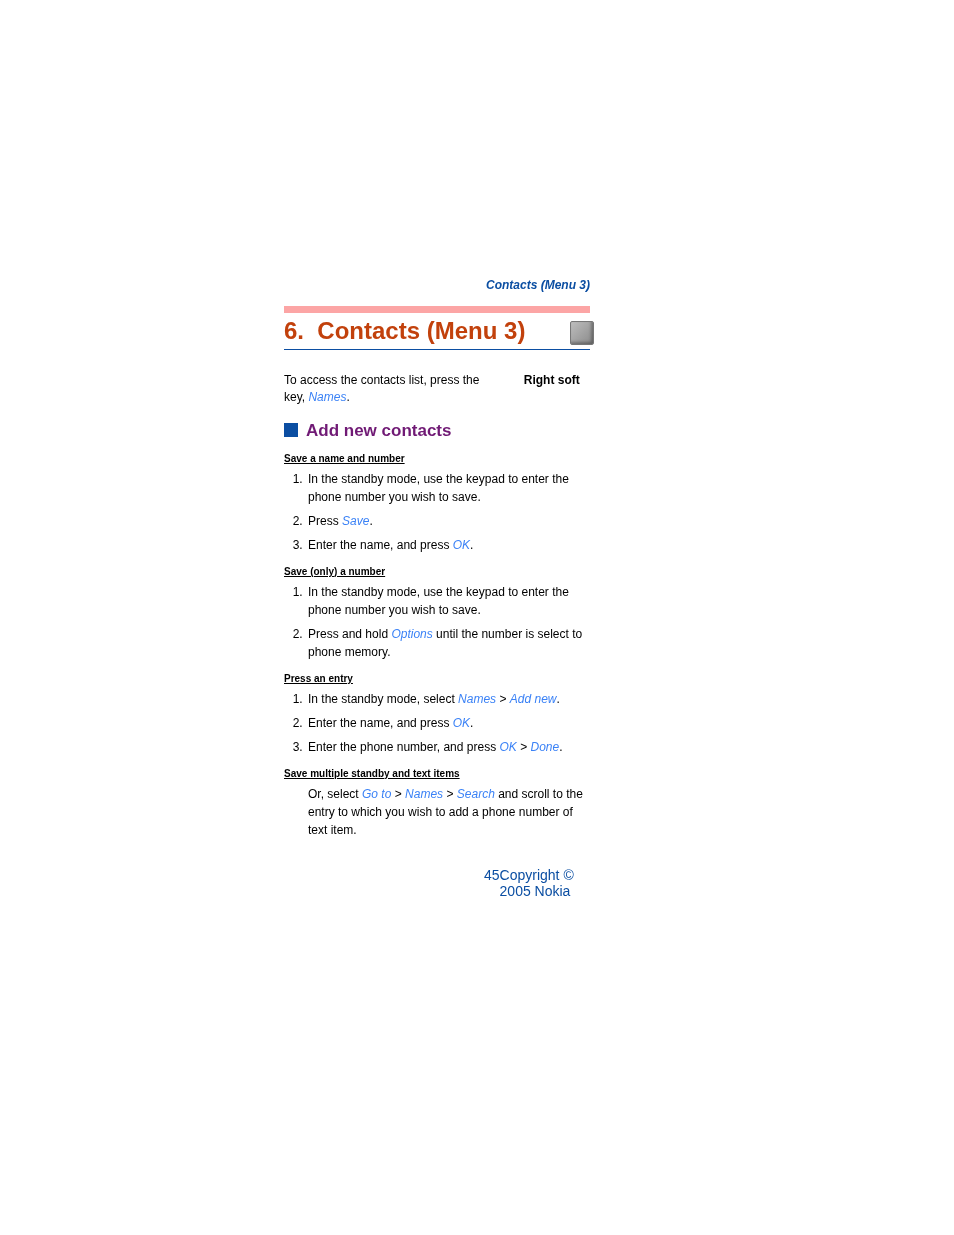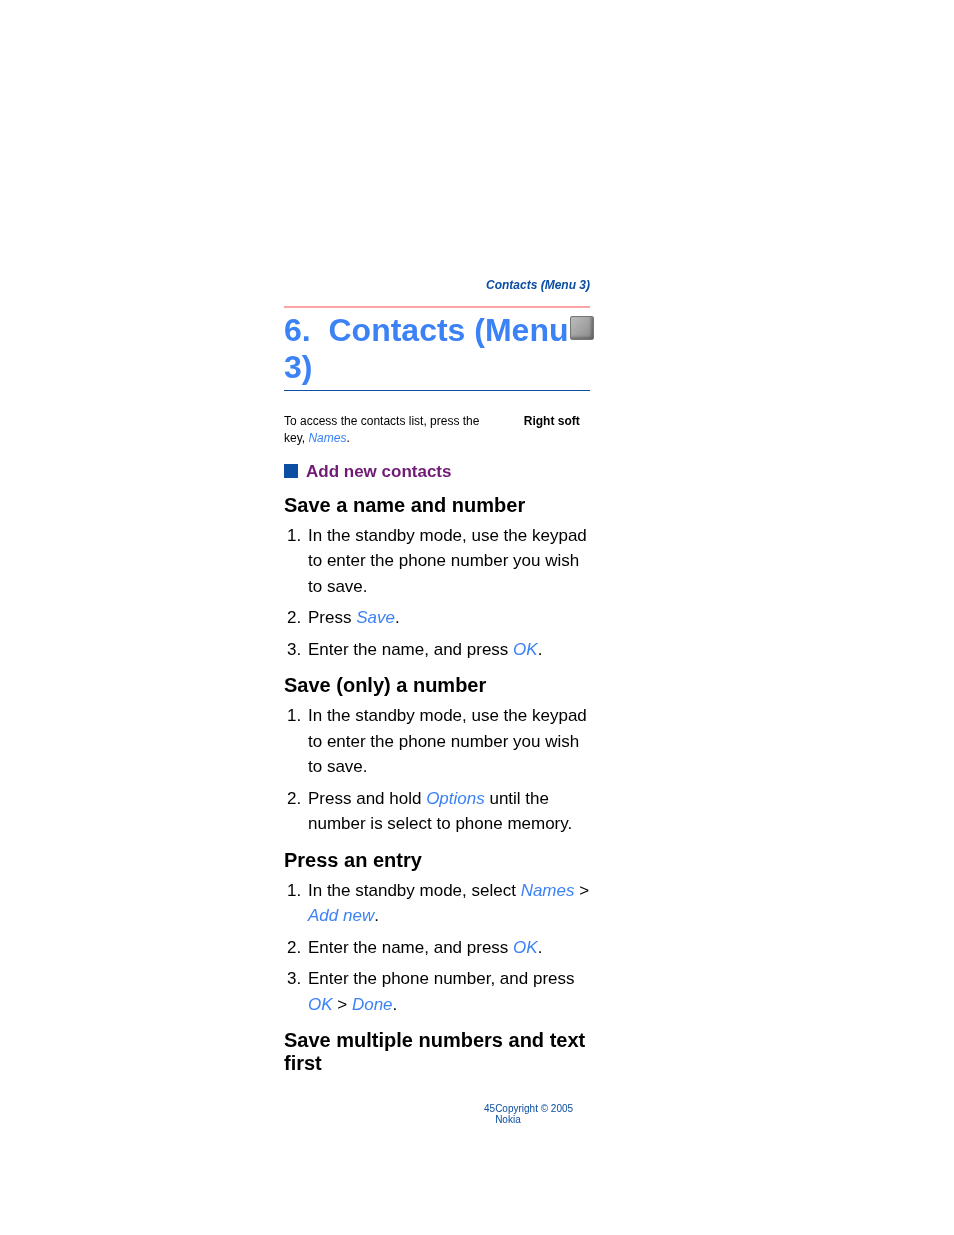--- a/index.html
+++ b/index.html
@@ -19,24 +19,24 @@
   .running-head {
     position: absolute;
     top: 278px;
     right: 270px;
     font-style: italic;
     font-weight: bold;
     color: #0b4ea2;
     font-size: 12px;
   }
   .chapter-title {
-    font-size: 32px;
+    font-size: 24px;
     font-weight: bold;
-    color: #3b82f6;
-    border-top: 2px solid #fca5a5;
+    color: #c2410c;
+    border-top: 7px solid #fca5a5;
     border-bottom: 1px solid #0b4ea2;
     padding: 4px 0;
     margin-top: 28px;
     margin-bottom: 22px;
     position: relative;
   }
   .chapter-icon {
     position: absolute;
     right: -4px;
     top: 8px;
@@ -66,43 +66,44 @@
   .section-title .square {
     display: inline-block;
     width: 14px;
     height: 14px;
     background: #0b4ea2;
     margin-right: 8px;
     vertical-align: -1px;
   }
   .subhead {
     font-weight: bold;
-    font-size: 20px;
+    font-size: 10px;
+    text-decoration: underline;
     margin: 12px 0 6px 0;
   }
   ol.steps {
     margin: 0 0 10px 0;
     padding-left: 22px;
-    font-size: 17px;
+    font-size: 12px;
     line-height: 1.5;
   }
   ol.steps li {
     margin-bottom: 6px;
     padding-left: 2px;
   }
   .indent-note {
     font-size: 12px;
     line-height: 1.5;
     margin: 6px 0 10px 24px;
   }
   .footer {
     margin-top: 28px;
     display: flex;
     justify-content: space-between;
-    font-size: 10px;
+    font-size: 14px;
     color: #0b4ea2;
   }
   .footer .page-num {
     margin-left: 200px;
   }
 </style>
 </head>
 <body>
 
 <div class="page">
@@ -136,20 +137,23 @@
     <li><span>Press and hold </span><span class="link">Options</span><span> until the number is select to phone memory.</span></li>
   </ol>
 
   <div class="subhead">Press an entry</div>
   <ol class="steps">
     <li><span>In the standby mode, select </span><span class="link">Names</span><span>  &gt; </span><span class="link">Add new</span><span>.</span></li>
     <li><span>Enter the name, and press </span><span class="link">OK</span><span>.</span></li>
     <li><span>Enter the phone number, and press </span><span class="link">OK</span><span> &gt; </span><span class="link">Done</span><span>.</span></li>
   </ol>
 
-  <div class="subhead">Save multiple numbers and text first</div>
+  <div class="subhead">Save multiple standby and text items</div>
+  <p class="indent-note">
+    <span>Or, select </span><span class="link">Go to</span><span> &gt; </span><span class="link">Names</span><span> &gt; </span><span class="link">Search</span><span> and scroll to the entry to which you wish to add a phone number of text item.</span>
+  </p>
 
   <div class="footer">
     <span class="page-num">45</span>
     <span>Copyright © 2005 Nokia</span>
   </div>
 
 </div>
 
 </body></html>

